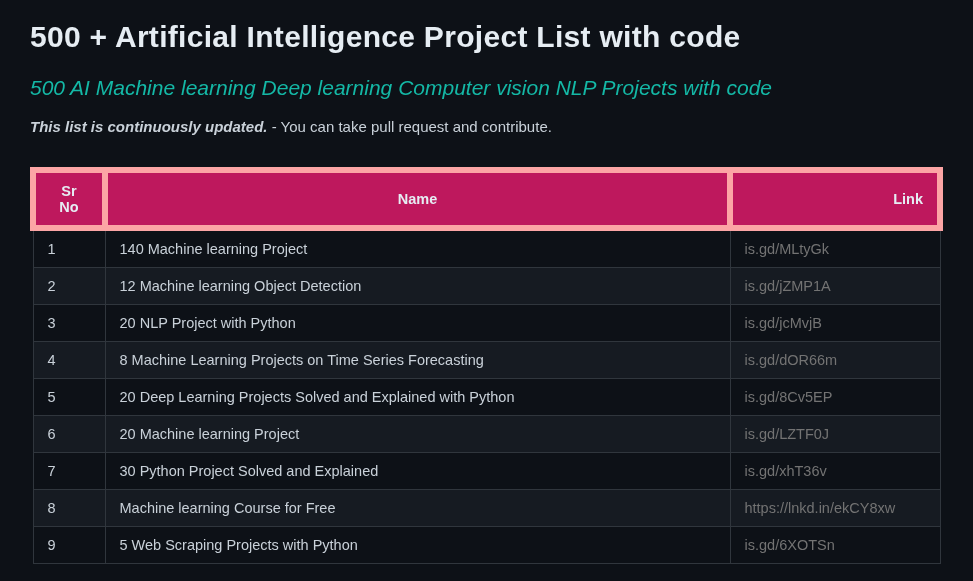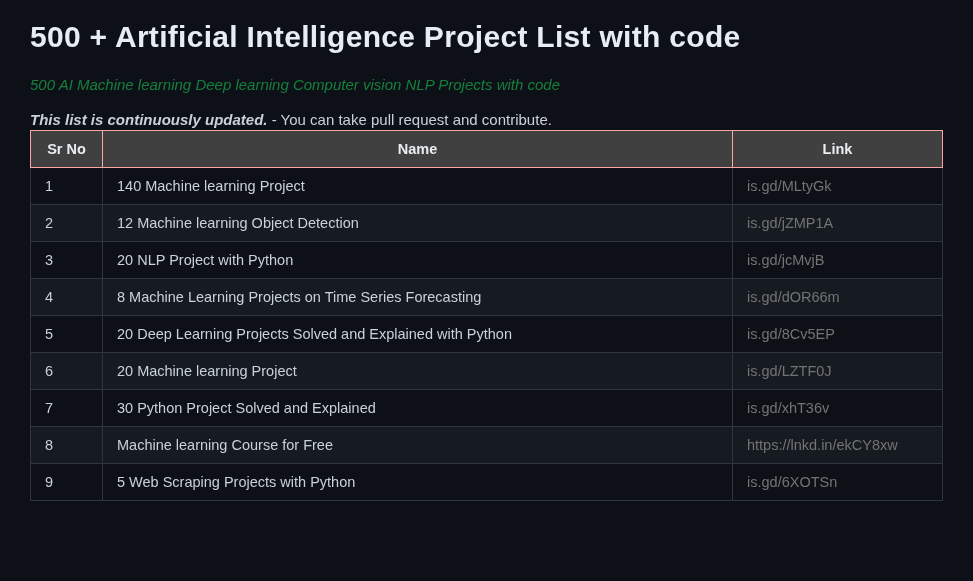--- a/index.html
+++ b/index.html
@@ -18,52 +18,53 @@
     }
     h1 {
       color: #e6edf3;
       font-size: 30px;
       font-weight: 600;
       margin-bottom: 22px;
       letter-spacing: 0.3px;
     }
     .subtitle {
       font-style: italic;
-      color: #15803d;
-      font-size: 15px;
+      color: #14b8a6;
+      font-size: 21px;
       margin-bottom: 18px;
     }
     .update-note {
       font-size: 15px;
-      margin-bottom: 2px;
+      margin-bottom: 32px;
       color: #c9d1d9;
     }
     .update-note .bold-italic {
       font-weight: 700;
       font-style: italic;
     }
     table {
       width: 100%;
       border-collapse: collapse;
       font-size: 14.5px;
       border: 1px solid #30363d;
     }
     th {
-      background-color: #404040;
+      background-color: #be185d;
       color: #e6edf3;
       font-weight: 600;
       padding: 10px 14px;
       text-align: center;
-      border: 1px solid #fca5a5;
+      border: 6px solid #fca5a5;
     }
     th:first-child {
       width: 72px;
     }
     th:last-child {
       width: 210px;
+      text-align: right;
     }
     td {
       padding: 10px 14px;
       border: 1px solid #30363d;
       color: #c9d1d9;
       text-align: left;
     }
     tbody tr:nth-child(even) {
       background-color: #161b22;
     }

